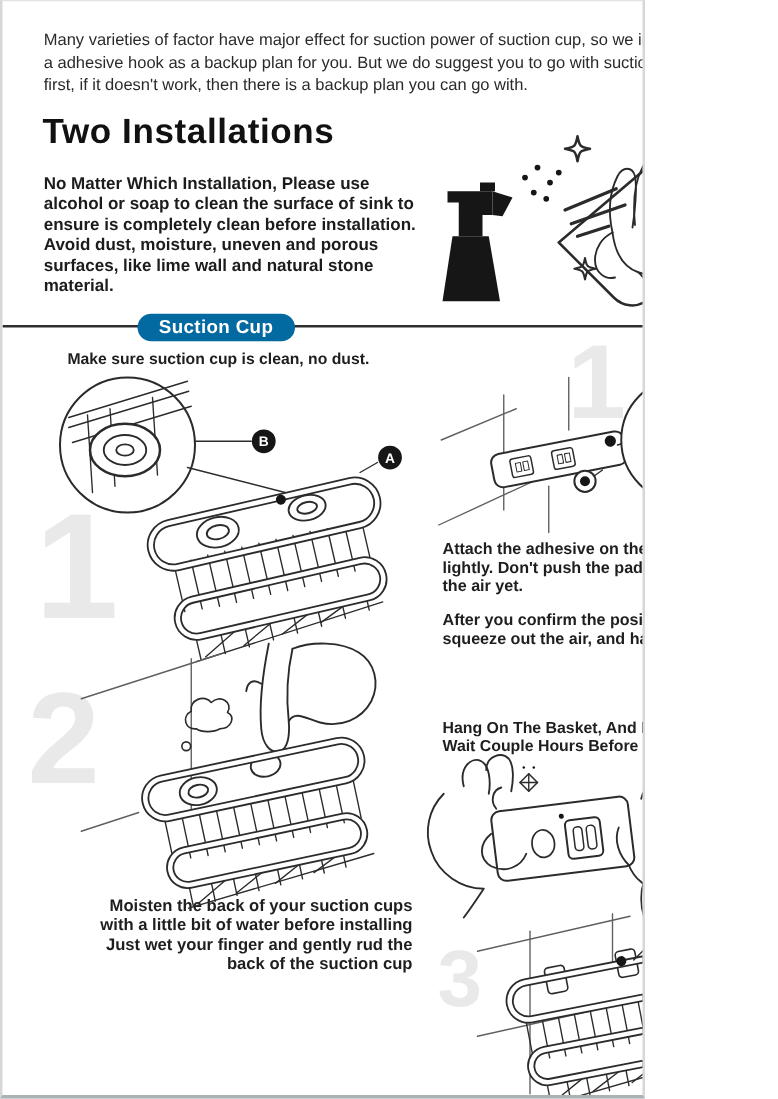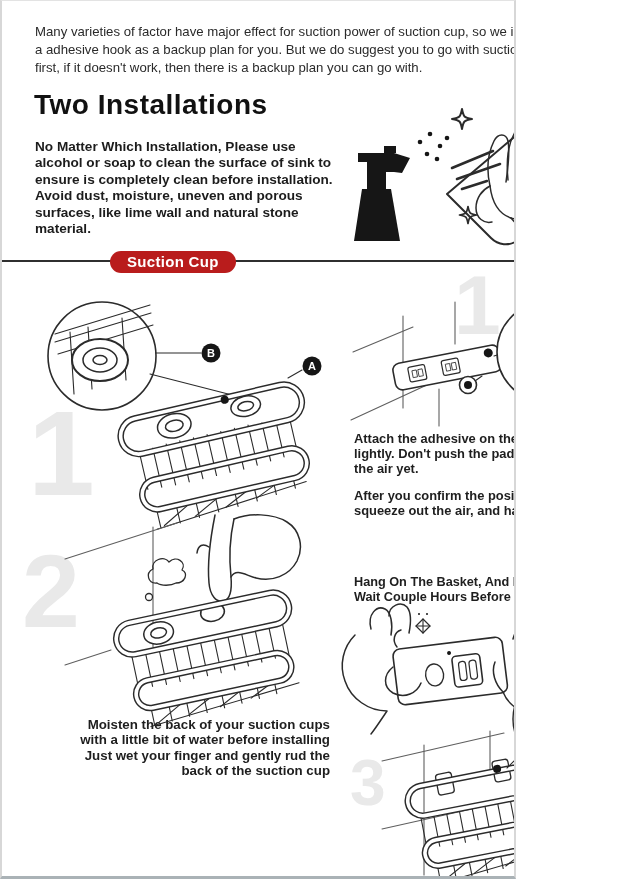--- a/index.html
+++ b/index.html
@@ -10,21 +10,21 @@
     border-top:1px solid #e3e3e3;border-bottom:3px solid #aab2b6;
     box-sizing:border-box;
   }
   .abs{position:absolute;}
   .ml{white-space:pre-line;}
   .intro{left:33px;top:22px;width:566px;font-size:13.2px;line-height:17.8px;color:#2a2a2a;}
   .title{left:32px;top:88px;font-size:28px;font-weight:700;letter-spacing:.5px;color:#111;}
   .prep{left:33px;top:138px;width:330px;font-size:13.6px;line-height:16.4px;font-weight:700;color:#1c1c1c;}
   .divider{left:0;top:259px;width:592px;height:2px;background:#2f2f2f;}
   .badge{
-    top:250px;height:22px;background:#b91c1c;color:#fff;border-radius:12px;
+    top:250px;height:22px;background:#0369a1;color:#fff;border-radius:12px;
     font-size:15px;font-weight:700;text-align:center;line-height:22px;letter-spacing:.3px;
     padding:0 17px;z-index:3;
   }
   .badge.suction{left:108px;}
   .badge.adhesive{left:384px;}
   .cap1{left:52px;top:279px;font-size:12.6px;font-weight:700;}
   .bignum{color:#e9e9e9;font-weight:700;line-height:1;z-index:0;letter-spacing:-2px;}
   .n-l1{left:26px;top:392px;font-size:120px;}
   .n-l2{left:20px;top:538px;font-size:104px;}
   .n-r1{left:452px;top:262px;font-size:84px;}
@@ -99,20 +99,21 @@
       <path class="ln" style="stroke-width:2" transform="translate(122,30)" d="M0,-10 C1.5,-2 2,-1.5 10,0 C2,1.5 1.5,2 0,10 C-1.5,2 -2,1.5 -10,0 C-2,-1.5 -1.5,-2 0,-10 Z"></path>
       <path class="ln" style="stroke-width:2" transform="translate(257,17) scale(0.85)" d="M0,-10 C1.5,-2 2,-1.5 10,0 C2,1.5 1.5,2 0,10 C-1.5,2 -2,1.5 -10,0 C-2,-1.5 -1.5,-2 0,-10 Z"></path>
       <path class="ln" style="stroke-width:2" transform="translate(128,126) scale(0.85)" d="M0,-10 C1.5,-2 2,-1.5 10,0 C2,1.5 1.5,2 0,10 C-1.5,2 -2,1.5 -10,0 C-2,-1.5 -1.5,-2 0,-10 Z"></path>
       <path class="ln" style="stroke-width:2" transform="translate(252,120) scale(0.75)" d="M0,-10 C1.5,-2 2,-1.5 10,0 C2,1.5 1.5,2 0,10 C-1.5,2 -2,1.5 -10,0 C-2,-1.5 -1.5,-2 0,-10 Z"></path>
     </g>
   </svg>
 
   <div class="abs divider"></div>
   <div class="abs badge suction">Suction Cup</div>
 
+  <div class="abs cap1">Make sure suction cup is clean, no dust.</div>
   <div class="abs bignum n-l1">1</div>
 
   <svg class="abs" style="left:28px;top:295px;" width="305" height="225" viewBox="0 0 305 225">
     <g>
       <circle class="lnw" cx="72" cy="60" r="54" style="stroke-width:1.6"></circle>
       <line class="thin" x1="25" y1="38" x2="120" y2="9"></line>
       <line class="thin" x1="25" y1="46" x2="121" y2="17"></line>
       <line class="thin" x1="28" y1="58" x2="123" y2="29"></line>
       <line class="thin" x1="40" y1="36" x2="44" y2="98"></line>
       <line class="thin" x1="58" y1="31" x2="62" y2="93"></line>

